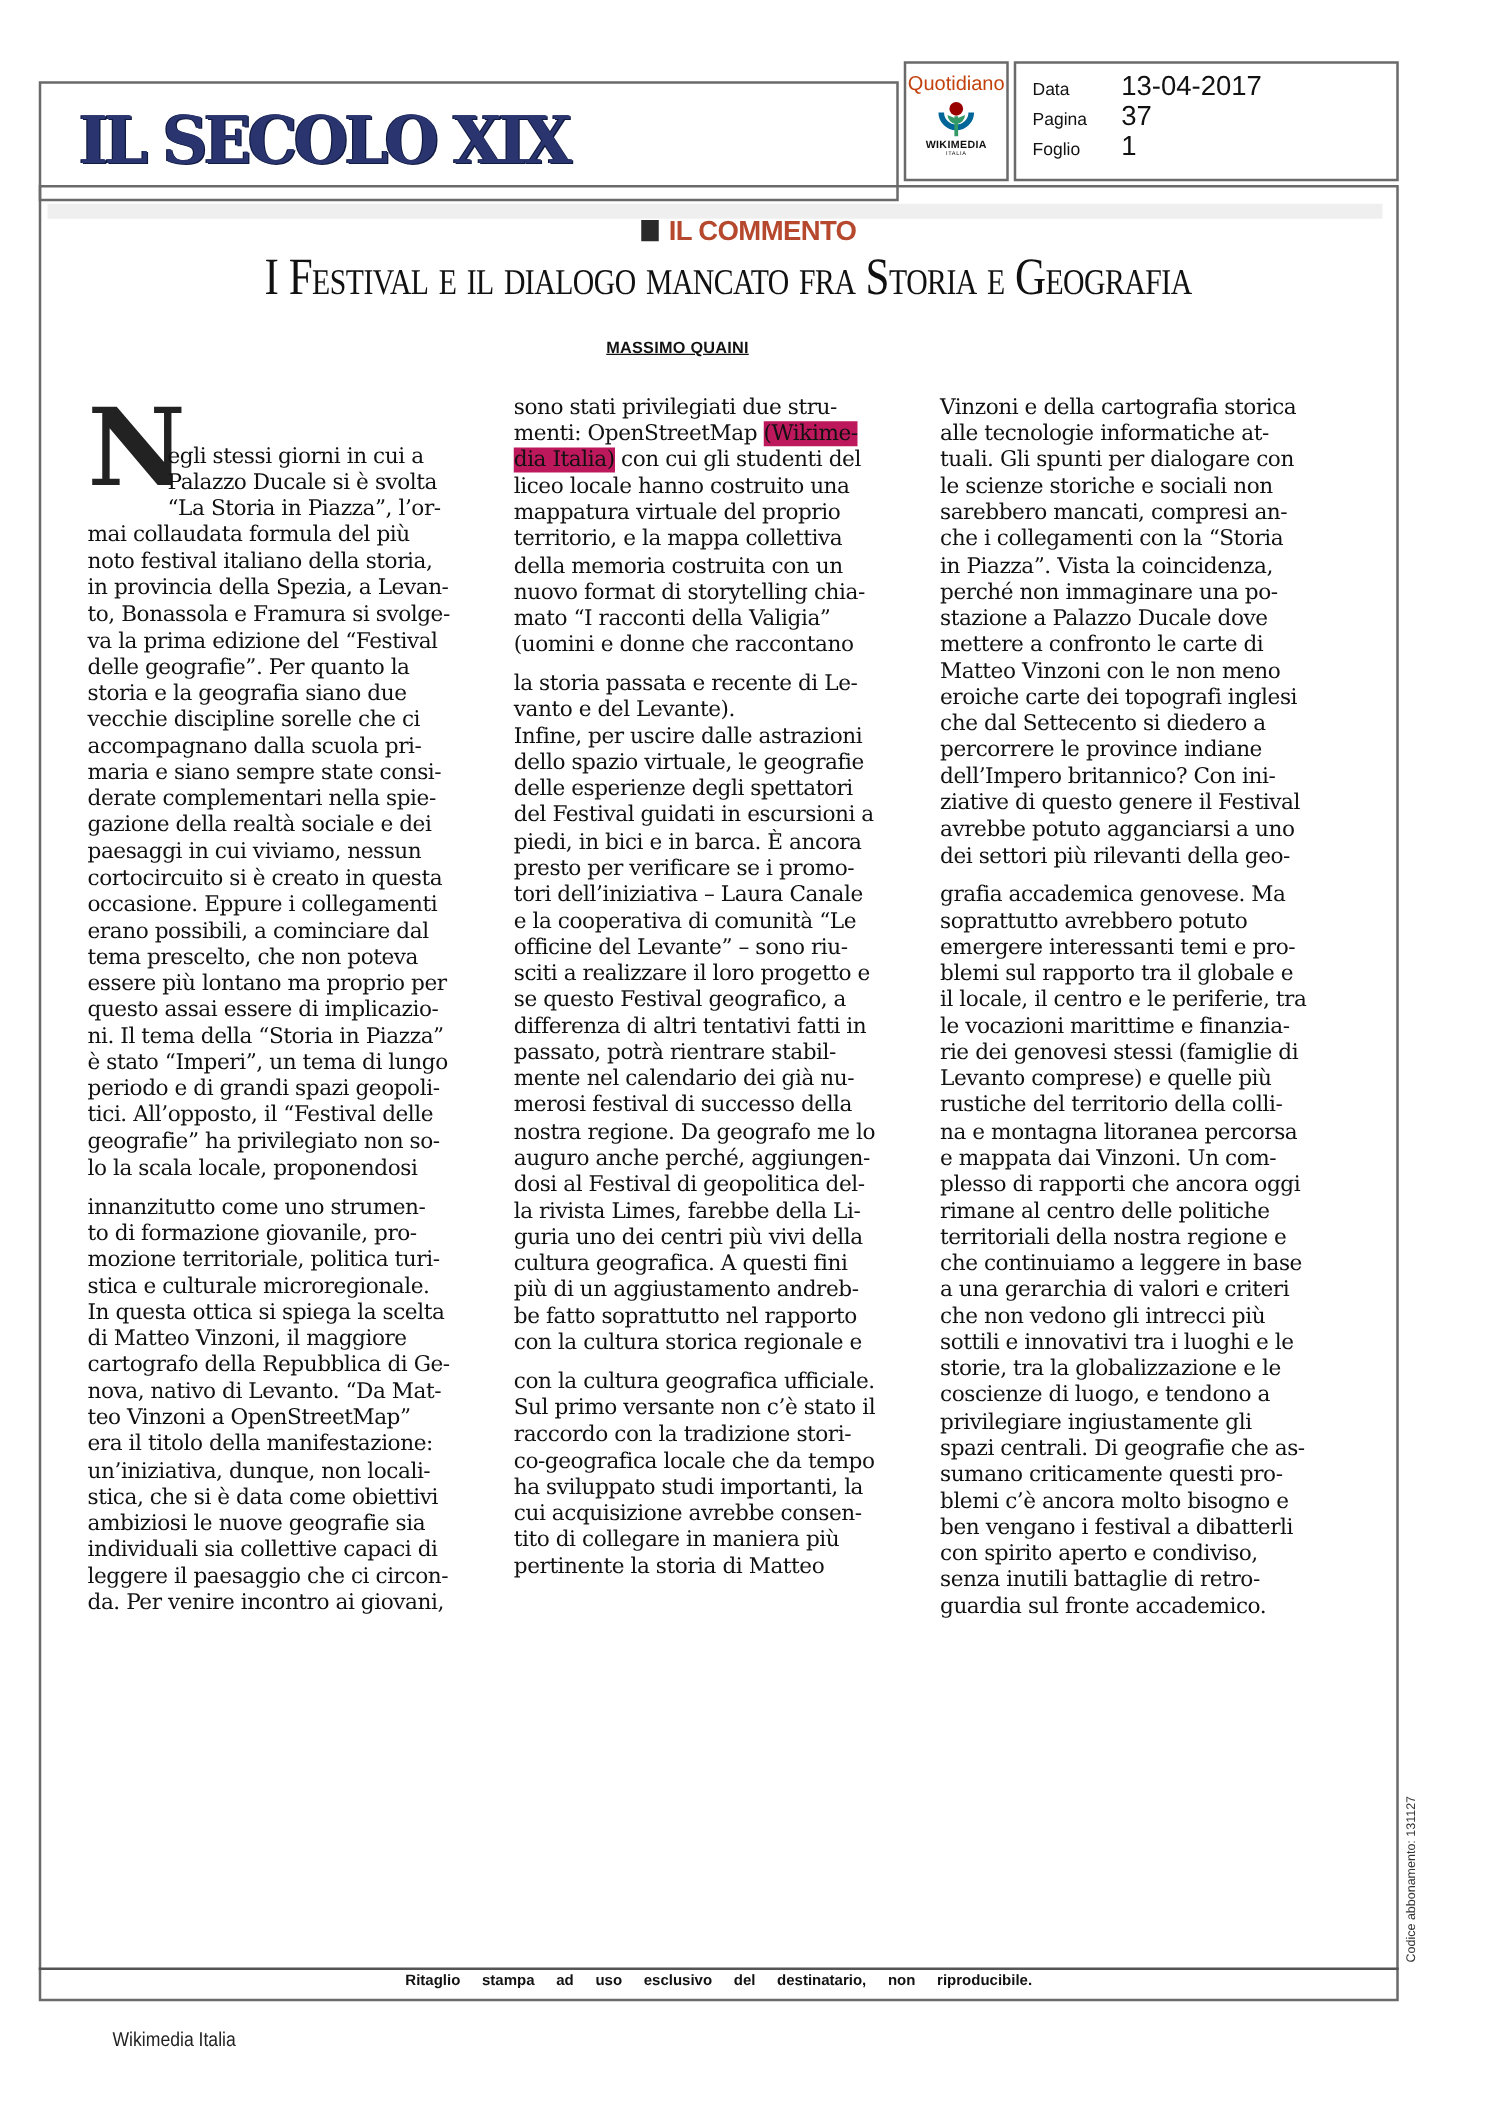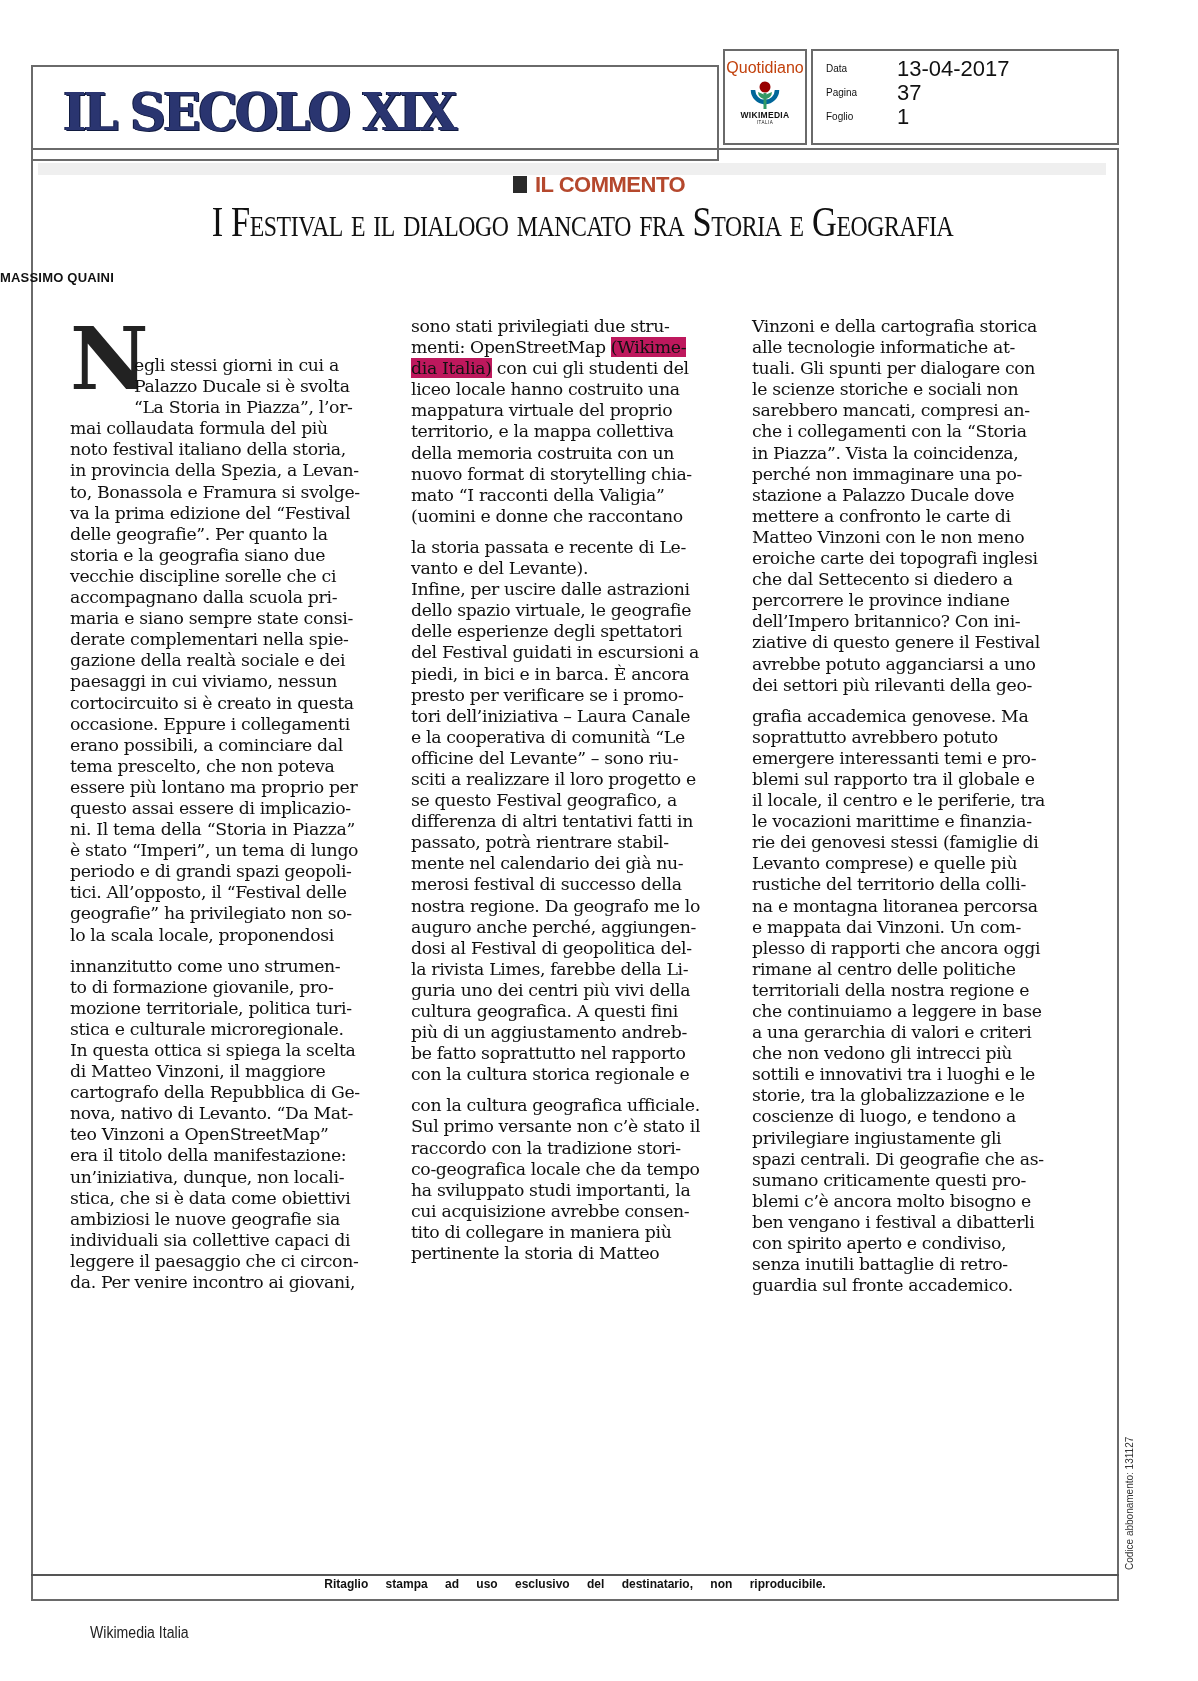--- a/index.html
+++ b/index.html
@@ -10,33 +10,33 @@
   .masthead { position: absolute; left: 30px; top: 14px; font-family: "DejaVu Serif", serif; font-weight: 900; font-size: 50px; letter-spacing: -3px; color: #2a3570; transform: scaleY(1.05); transform-origin: left top; text-shadow: 1px 1px 0 #101a3f, -1px 0 0 #101a3f; white-space: nowrap; }
 
   .hdr-quot-box { position: absolute; left: 723px; top: 49px; width: 84px; height: 96px; border: 2px solid #6a6a6a; box-sizing: border-box; text-align: center; }
   .quot-label { font-size: 16px; margin-top: 8px; display: block; color: #c2410c; }
   .wm-logo { display: block; margin: 4px auto 0; }
   .wm-text { font-size: 8.5px; font-weight: bold; letter-spacing: 0.3px; display: block; margin-top: -1px; }
   .wm-sub { font-size: 4.5px; display: block; letter-spacing: 0.5px; }
 
   .hdr-meta-box { position: absolute; left: 811px; top: 49px; width: 308px; height: 96px; border: 2px solid #6a6a6a; box-sizing: border-box; }
   .meta-row { position: absolute; left: 13px; }
-  .meta-label { position: absolute; left: 0; font-size: 10px; width: 60px; }
+  .meta-label { position: absolute; left: 0; font-size: 14px; width: 60px; }
   .meta-value { position: absolute; left: 71px; font-size: 22px; white-space: nowrap; }
 
   
   .article-box { position: absolute; left: 31px; top: 148px; width: 1088px; height: 1453px; border: 2px solid #6a6a6a; box-sizing: border-box; }
   .top-strip { position: absolute; left: 38px; top: 163px; width: 1068px; height: 12px; background: #efefef; }
 
   .kicker { position: absolute; left: 0; top: 172px; width: 1198px; text-align: center; font-size: 22px; font-weight: bold; color: #b5482d; letter-spacing: -0.5px; }
   .kicker-square { display: inline-block; width: 14px; height: 17px; background: #2a2a2a; margin-right: 8px; vertical-align: -1px; }
 
   .headline { position: absolute; left: 45px; top: 198px; width: 1075px; text-align: center; font-family: "Liberation Serif", serif; font-size: 42px; letter-spacing: -0.5px; color: #111; white-space: nowrap; transform: scaleX(0.82); transform-origin: center; font-variant: small-caps; }
 
-  .byline { position: absolute; left: 0; top: 270px; width: 1084px; font-size: 13px; font-weight: bold; letter-spacing: 0.2px; }
+  .byline { position: absolute; left: 0; top: 270px; width: 1084px; text-align: center; font-size: 13px; font-weight: bold; letter-spacing: 0.2px; text-decoration: underline; }
 
   
   .col { position: absolute; font-family: "DejaVu Serif", serif; font-size: 17.3px; line-height: 21.1px; color: #111; letter-spacing: -0.35px; }
   .col .ln { display: block; white-space: nowrap; height: 21.1px; }
   .col .gap { display: block; height: 10px; }
   .col-1 { left: 70px; top: 327px; margin-top: 28px; }
   .col-2 { left: 411px; top: 316px; }
   .col-3 { left: 752px; top: 316px; }
 
   .dropcap { position: absolute; left: 70px; top: 322px; width: 58px; height: 74px; font-family: "DejaVu Serif", serif; font-size: 86px; line-height: 74px; font-weight: bold; color: #222; }

